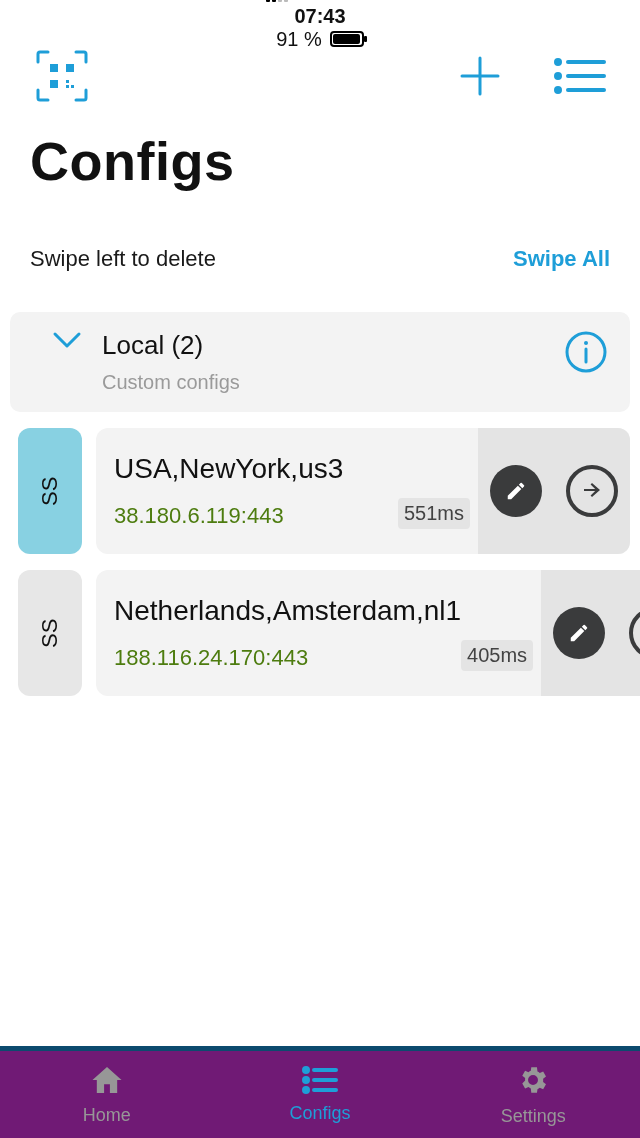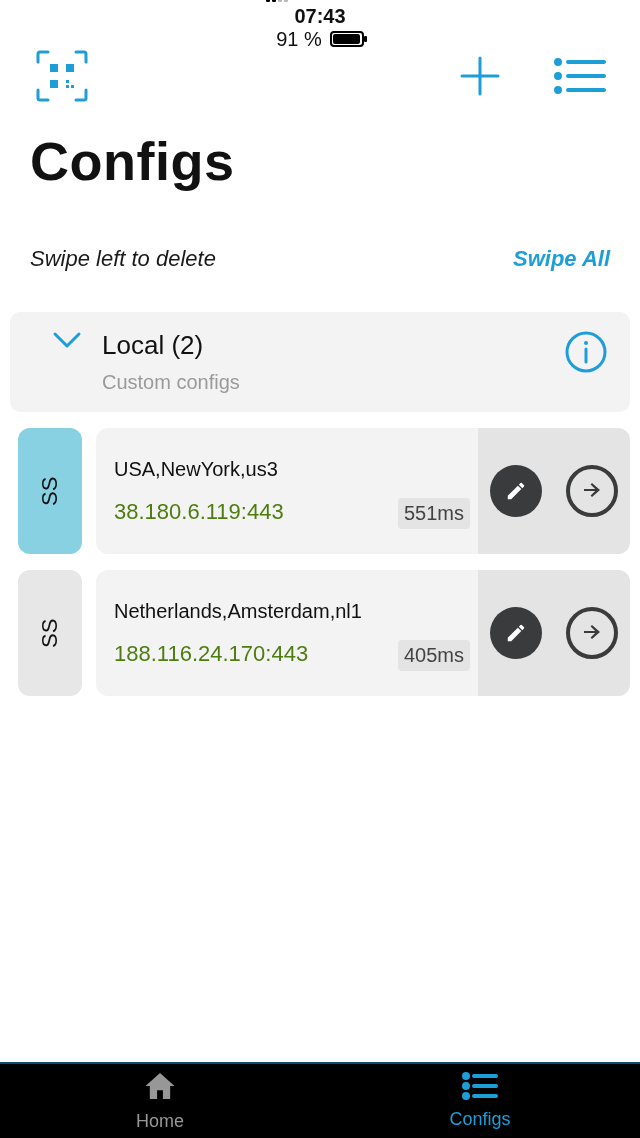--- a/index.html
+++ b/index.html
@@ -51,21 +51,20 @@
     padding: 14px 30px 8px 30px;
     letter-spacing: 0.5px;
   }
 
   
   .hint-row {
     display:flex;
     justify-content:space-between;
     padding: 46px 30px 40px 30px;
     font-size: 22px;
-    font-style: italic;
   }
   .hint-text { color:#1a1a1a; }
   .ping-all { color:#1e9ed8; font-weight:600; cursor:pointer; }
 
   
   .group-header {
     background:#f3f3f3;
     border-radius:10px;
     margin: 0 10px;
     display:flex;
@@ -103,21 +102,21 @@
     flex:1;
     background:#f3f3f3;
     border-radius:12px;
     margin-left:14px;
     display:flex;
     align-items:center;
     padding: 0 0 0 18px;
     position:relative;
   }
   .config-texts { flex:1; }
-  .config-name { font-size:20px; color:#111; }
+  .config-name { font-size:28px; color:#111; }
   .config-addr { font-size:22px; color:#4d7c0f; margin-top:18px; }
   .ping-badge {
     background:#e4e4e4;
     color:#434343;
     font-size:20px;
     padding:4px 6px;
     border-radius:4px;
     align-self:center;
     margin-right:8px;
     margin-top:44px;
@@ -138,23 +137,23 @@
     display:flex;align-items:center;justify-content:center;
     cursor:pointer;
   }
   .round-btn.dark { background:#3a3b3c; color:#fff; }
   .round-btn.outline { background:transparent; border:4px solid #3a3b3c; color:#3a3b3c; }
 
   
   .bottom-nav {
     position:absolute;
     left:0; right:0; bottom:0;
-    height:76px;
-    background:#000000;
-    border-top:2px solid #0c4a6e;
+    height:92px;
+    background:#701a75;
+    border-top:5px solid #0c4a6e;
     display:flex;
   }
   .nav-item {
     flex:1;
     display:flex;
     flex-direction:column;
     align-items:center;
     justify-content:center;
     gap:4px;
     color:#979797;
@@ -312,13 +311,21 @@
         <circle cx="4" cy="4" r="2" fill="#1e9ed8"></circle>
           <line x1="12" y1="4" x2="34" y2="4"></line>
         <circle cx="4" cy="14" r="2" fill="#1e9ed8"></circle>
           <line x1="12" y1="14" x2="34" y2="14"></line>
         <circle cx="4" cy="24" r="2" fill="#1e9ed8"></circle>
           <line x1="12" y1="24" x2="34" y2="24"></line>
       </svg>
     </span>
     <span>Configs</span>
   </div>
+  <div class="nav-item">
+    <span>
+      <svg width="34" height="34" viewBox="0 0 24 24" fill="#979797">
+          <path d="M19.14 12.94a7.49 7.49 0 0 0 0-1.88l2.03-1.58-2-3.46-2.39.96a7.6 7.6 0 0 0-1.63-.95L14.8 3h-4l-.35 2.53c-.58.23-1.12.55-1.63.95l-2.39-.96-2 3.46 2.03 1.58a7.49 7.49 0 0 0 0 1.88L4.43 14.5l2 3.46 2.39-.96c.51.4 1.05.72 1.63.95L10.8 21h4l.35-2.53c.58-.23 1.12-.55 1.63-.95l2.39.96 2-3.46-2.03-1.58zM12 15.5A3.5 3.5 0 1 1 12 8.5a3.5 3.5 0 0 1 0 7z"></path>
+        </svg>
+    </span>
+    <span>Settings</span>
+  </div>
 </div>
 
 </body></html>

